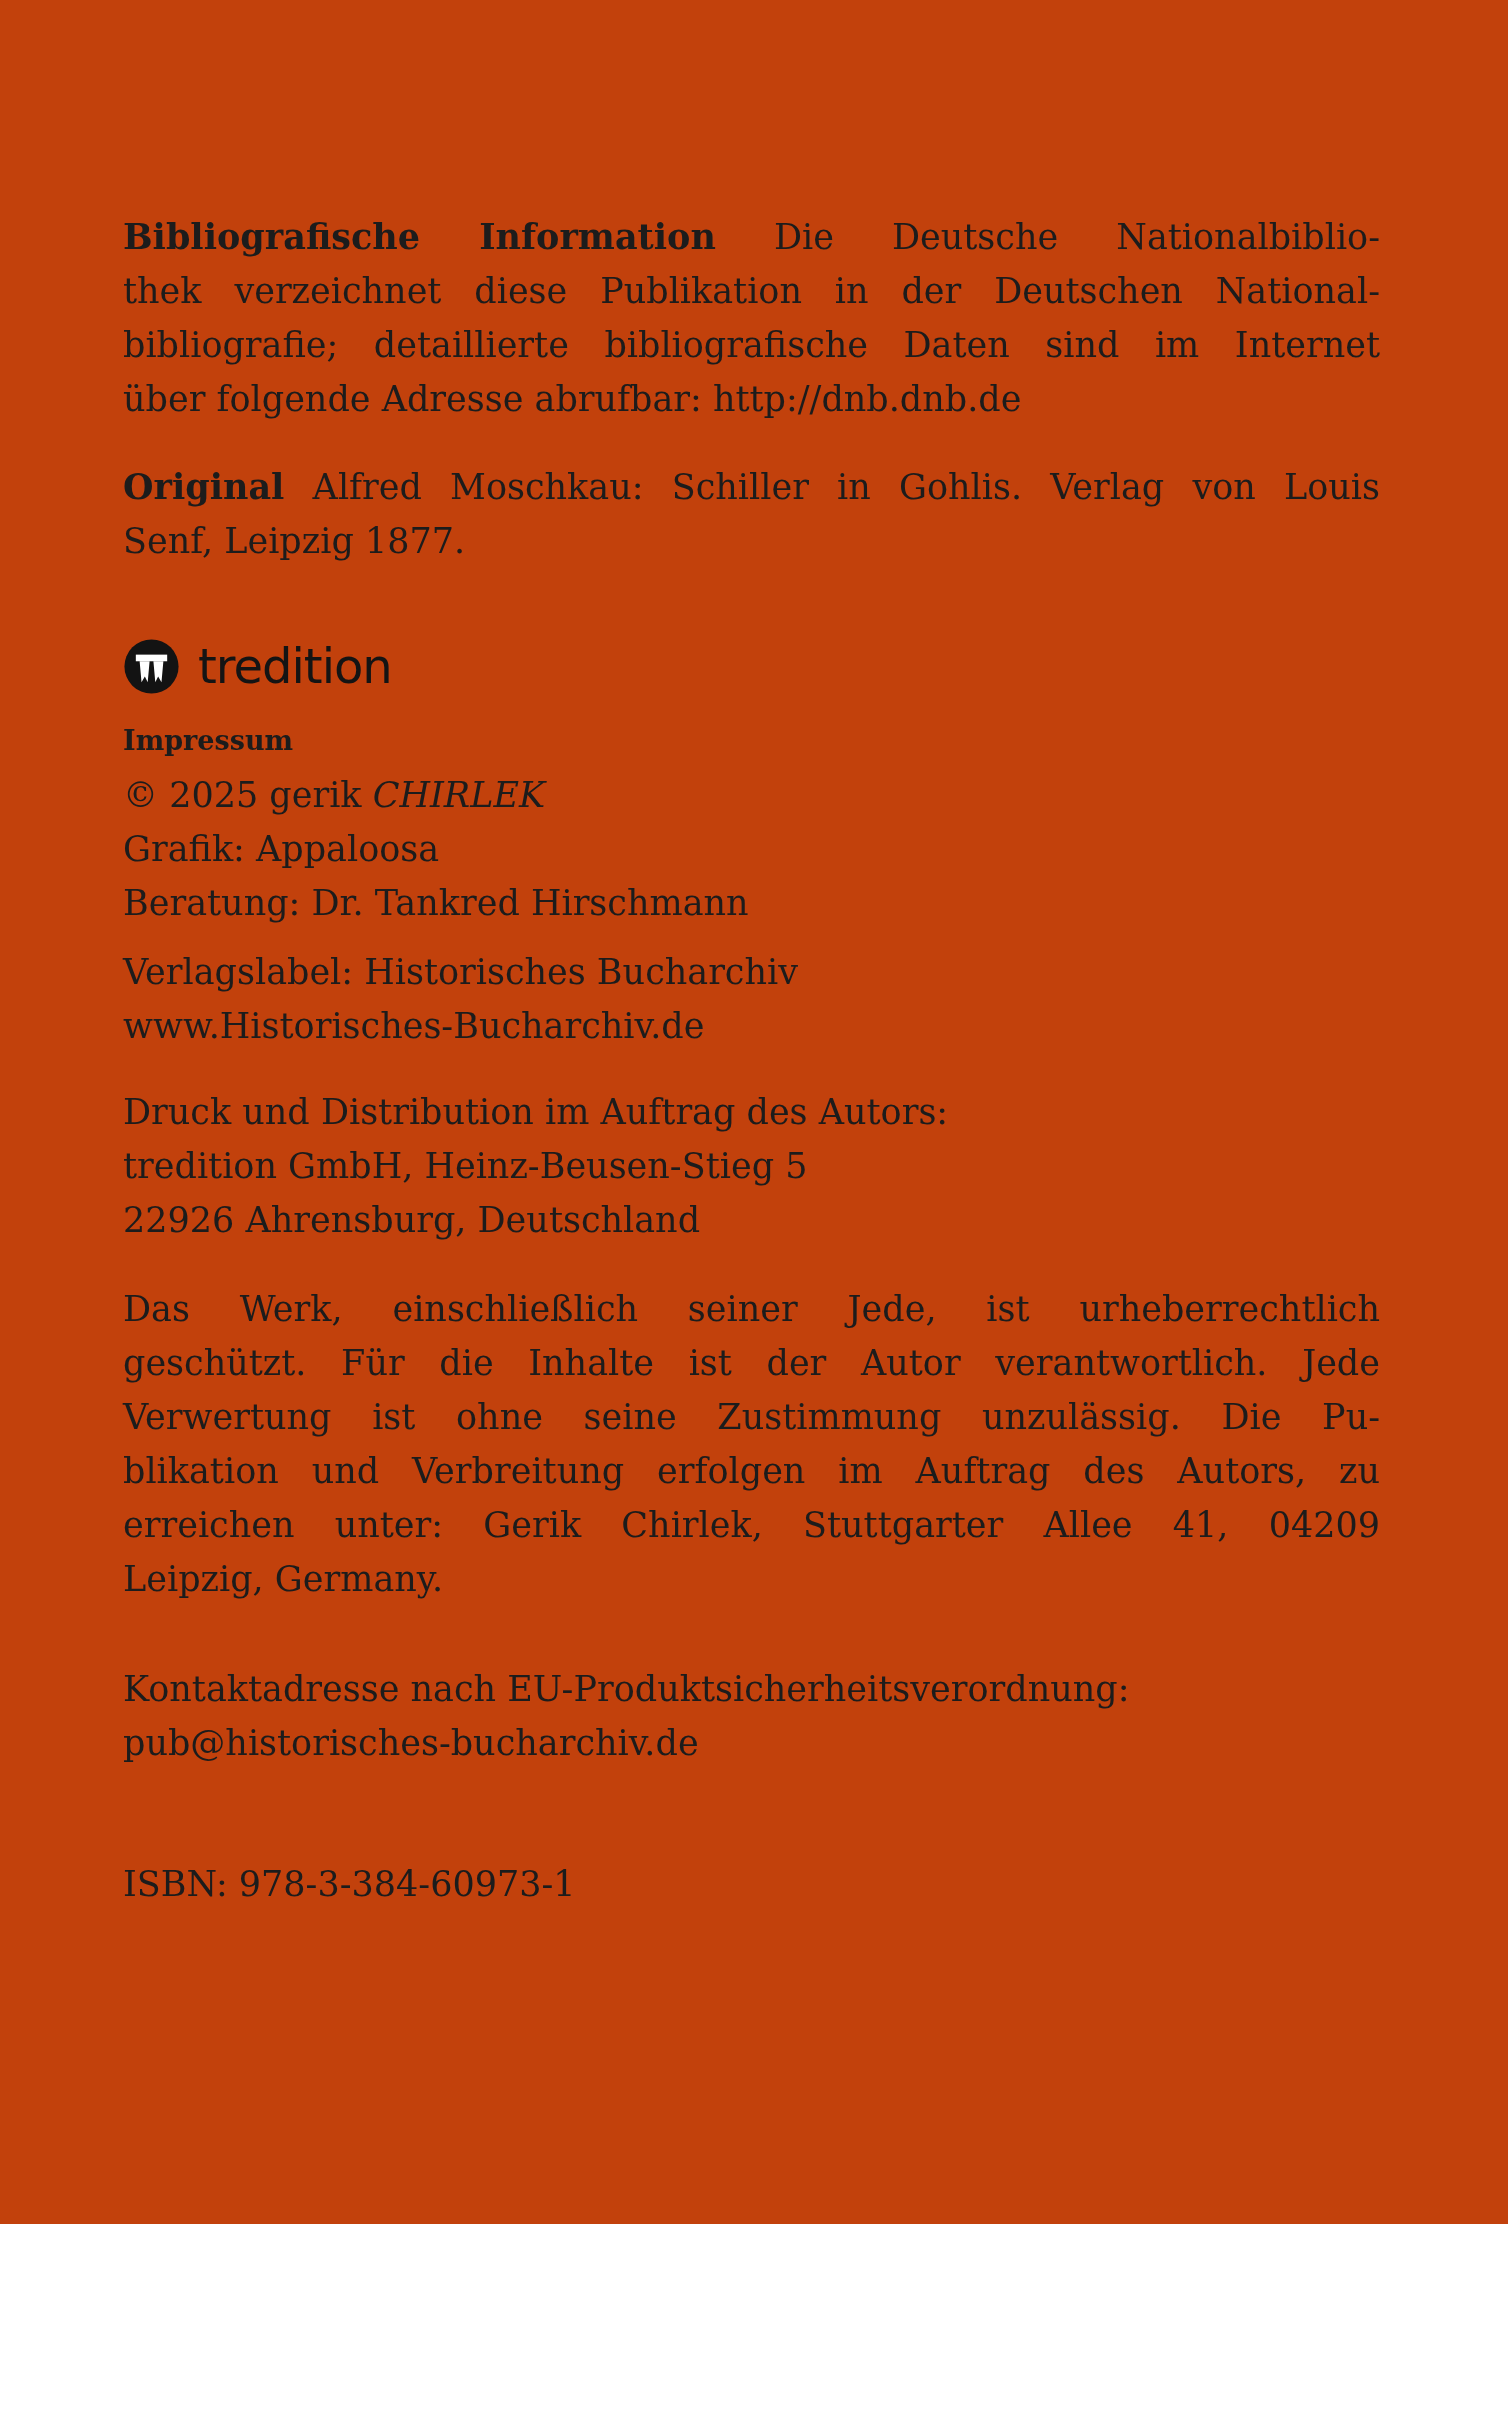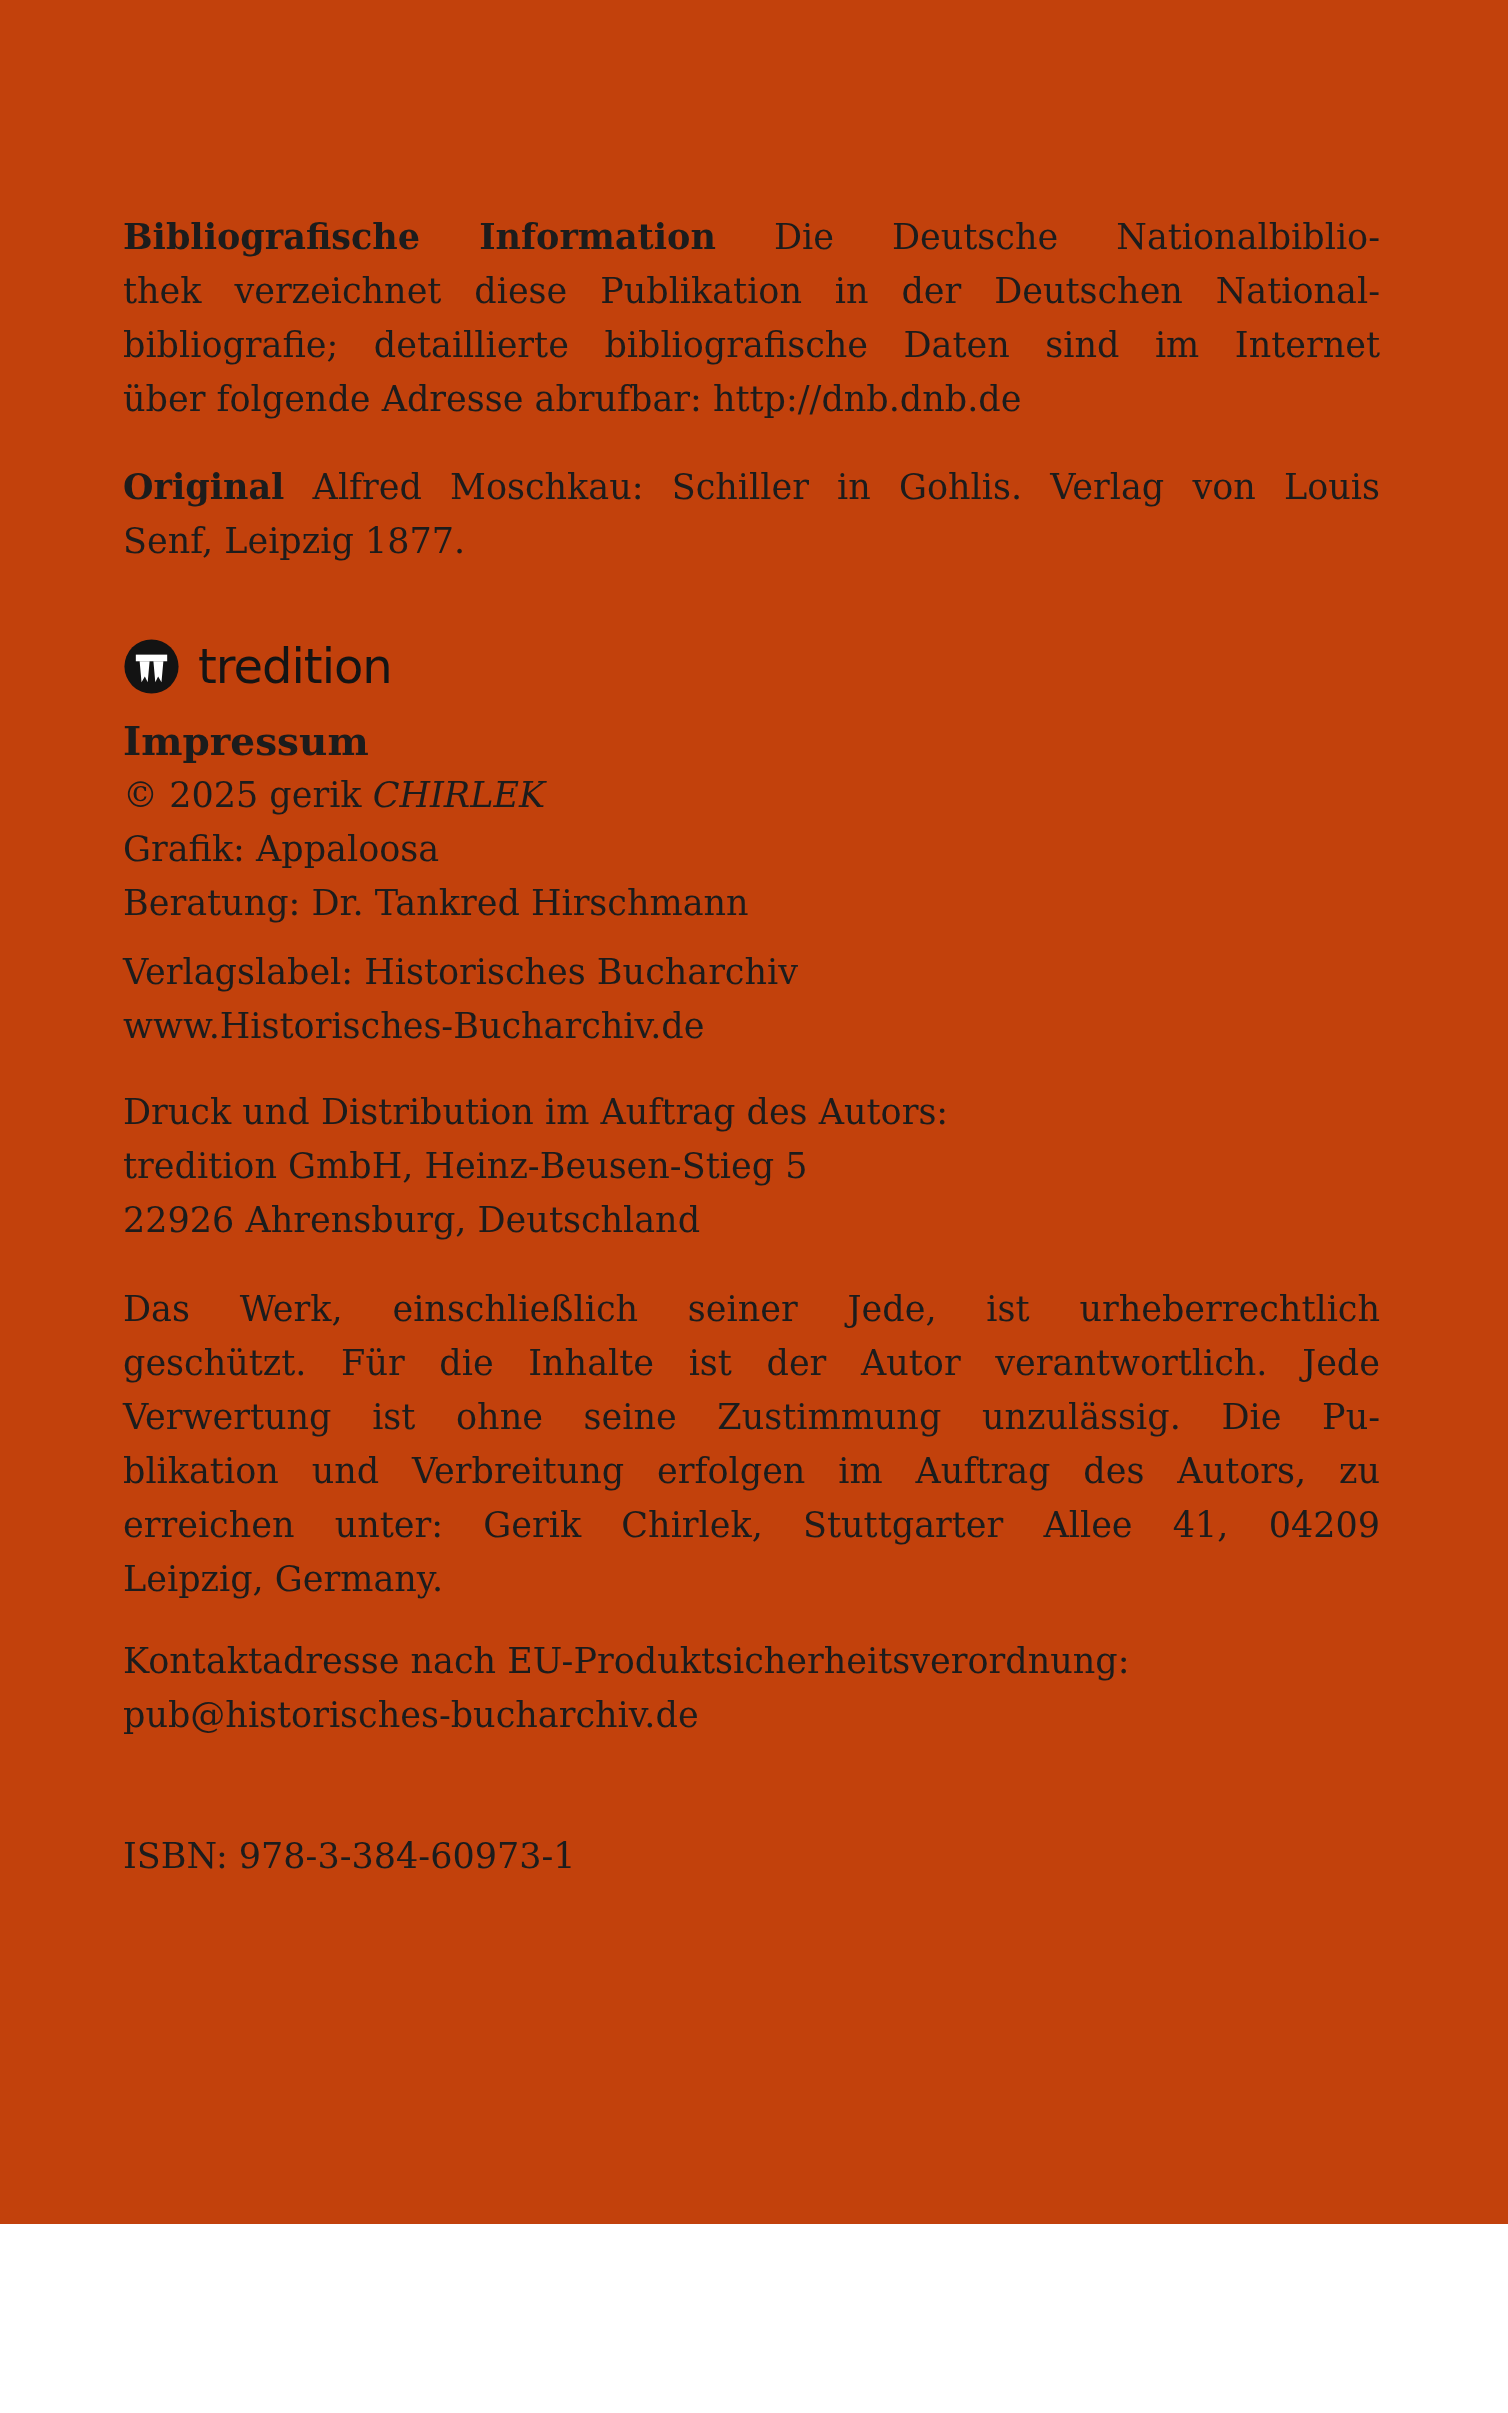--- a/index.html
+++ b/index.html
@@ -33,28 +33,28 @@
   .logo-mark { width: 57px; height: 57px; flex: 0 0 auto; }
   .wordmark {
     font-family: "DejaVu Sans", "Liberation Sans", sans-serif;
     font-size: 48px;
     letter-spacing: -1px;
     color: #141414;
     line-height: 57px;
   }
   .heading {
     margin-top: 18px;
-    font-size: 39px;
+    font-size: 27px;
     font-weight: bold;
     line-height: 54px;
   }
   .mt-verlag  { margin-top: 15px; }
   .mt-druck   { margin-top: 32px; }
   .mt-notice  { margin-top: 35px; }
-  .mt-kontakt { margin-top: 28px; }
+  .mt-kontakt { margin-top: 56px; }
   .mt-isbn    { margin-top: 87px; }
 </style>
 </head>
 <body>
 
 <div class="page">
   <div class="content">
 
     <div class="para justify">
         <div class="line"><span class="b">Bibliografische Information</span><span> Die Deutsche Nationalbiblio-</span></div>

